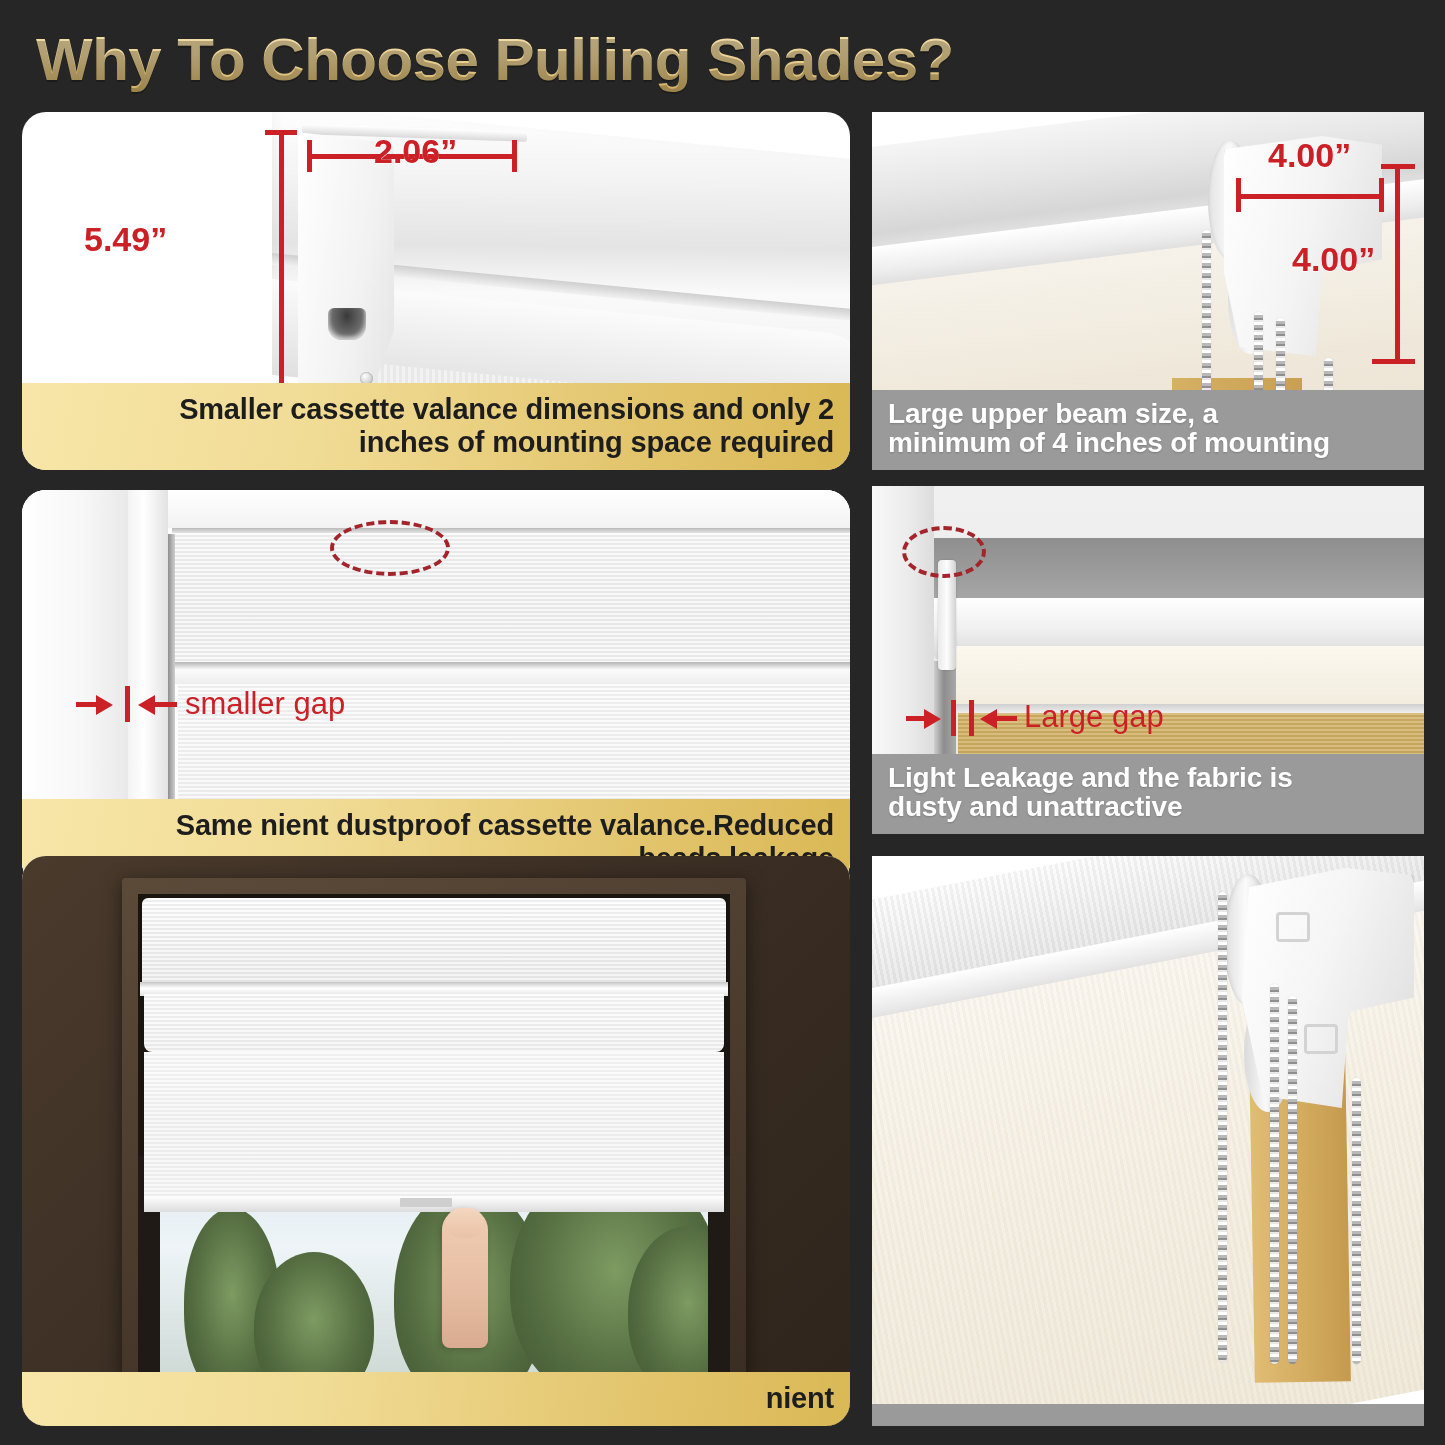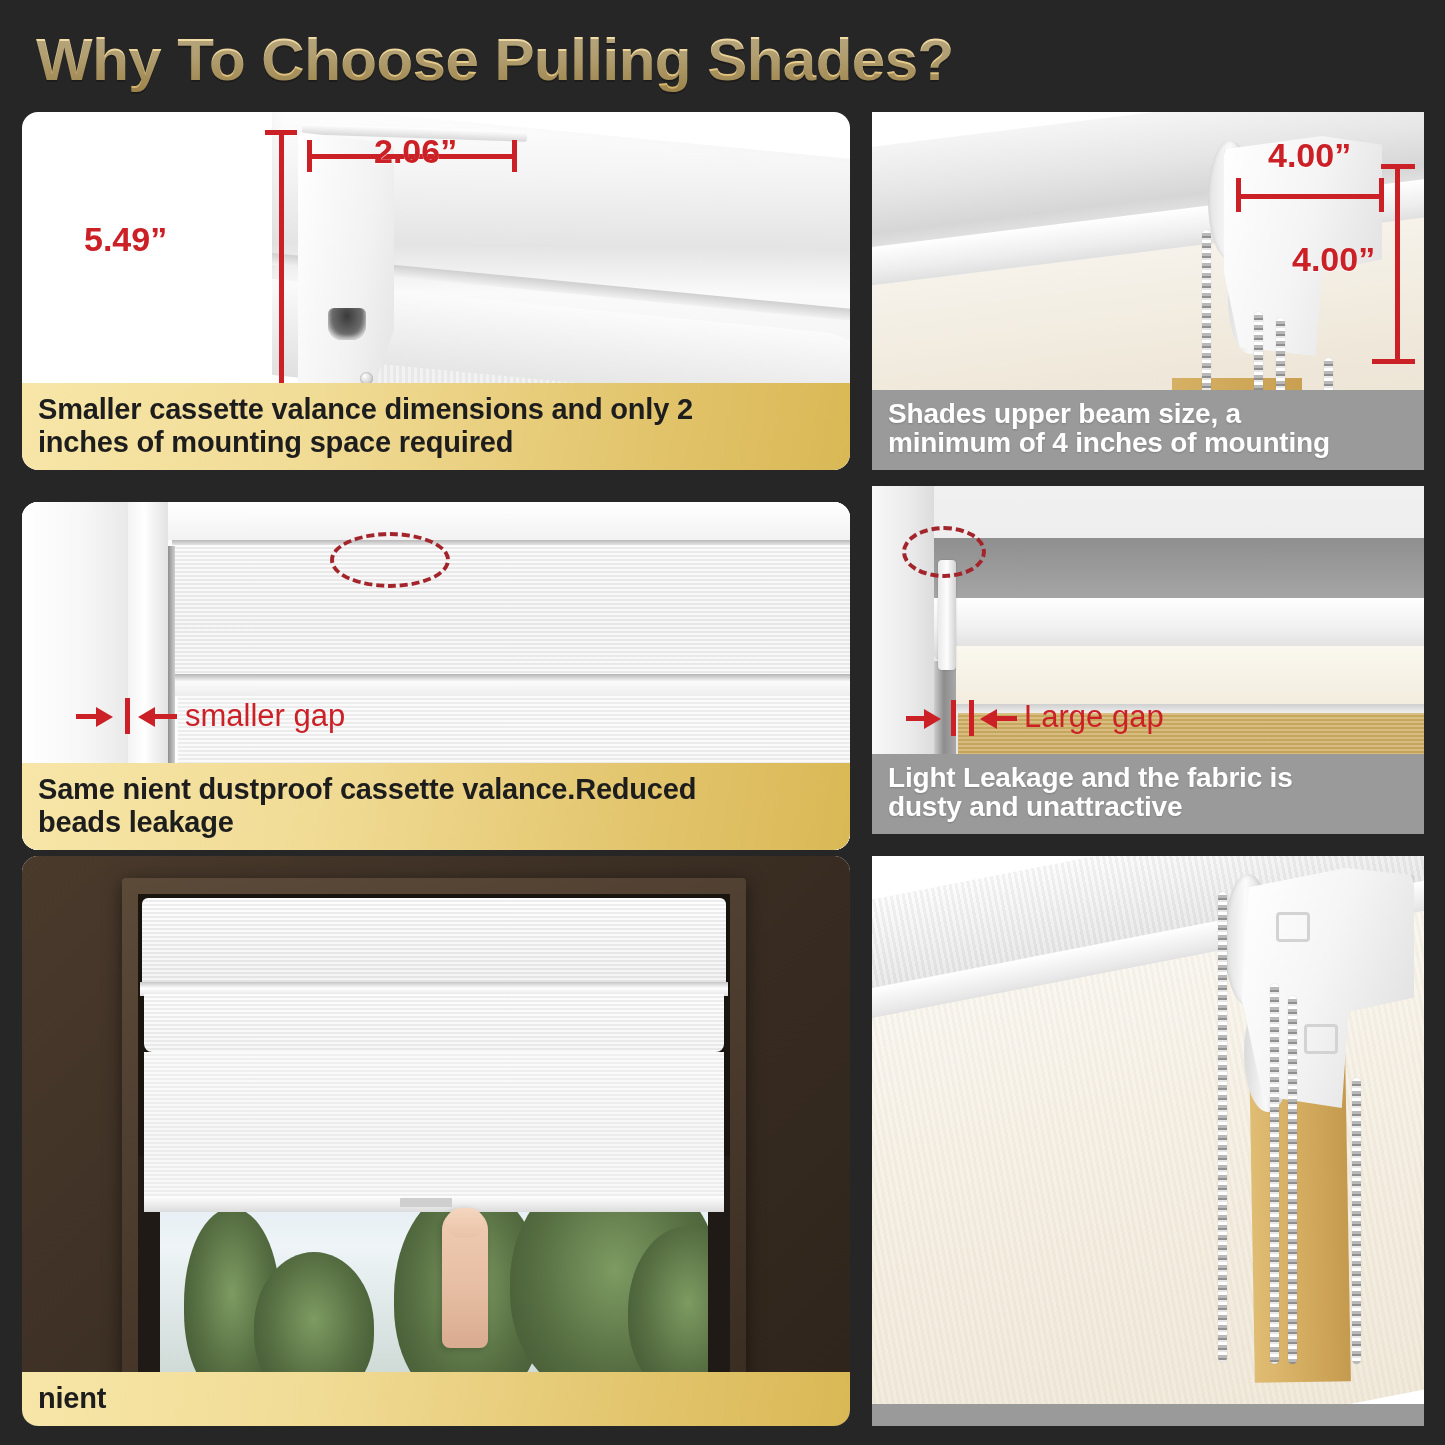--- a/index.html
+++ b/index.html
@@ -38,26 +38,26 @@
     line-height: 72px;
     white-space: nowrap;
   }
 
   
   .panel {
     position: absolute;
     overflow: hidden;
     background: #fff;
   }
-  .panel.left  { border-radius: 16px; }
+  .panel.left  { border-radius: 24px; }
   .panel.right { border-radius: 0; }
 
   .p1 { left: 22px;  top: 112px;  width: 828px;  height: 358px; }
   .p2 { left: 872px; top: 112px;  width: 552px;  height: 358px; }
-  .p3 { left: 22px;  top: 502px;  width: 828px;  height: 348px; }
+  .p3 { left: 22px;  top: 490px;  width: 828px;  height: 396px; }
   .p4 { left: 872px; top: 486px;  width: 552px;  height: 348px; }
   .p5 { left: 22px;  top: 856px;  width: 828px;  height: 570px; }
   .p6 { left: 872px; top: 856px;  width: 552px;  height: 570px; }
 
   .photo { position: absolute; inset: 0; overflow: hidden; }
 
   
   .cap {
     position: absolute;
     left: 0; right: 0; bottom: 0;
@@ -65,20 +65,21 @@
     font-weight: bold;
     letter-spacing: -0.2px;
   }
   .cap.gold {
     background: linear-gradient(100deg, #f7e6a8 0%, #f1dc96 35%, #e2c46c 75%, #d9b855 100%);
     color: #1d1d1d;
     font-size: 29px;
     line-height: 1.12;
     border-bottom-left-radius: 16px;
     border-bottom-right-radius: 16px;
+    text-align: right;
   }
   .cap.gray {
     background: #9a9a9a;
     color: #ffffff;
     font-size: 28px;
     line-height: 1.03;
     text-shadow: 0 1px 2px rgba(0,0,0,0.18);
   }
   .cap .ln { display: block; white-space: nowrap; }
 
@@ -517,21 +518,21 @@
       <div class="dim" style="left:507px; top:66px; width:5px; height:34px;"></div>
       <div class="dim-lbl" style="left:396px; top:24px;">4.00”</div>
 
       <div class="dim" style="left:523px; top:52px; width:5px; height:200px;"></div>
       <div class="dim" style="left:509px; top:52px; width:34px; height:5px;"></div>
       <div class="dim" style="left:500px; top:247px; width:43px; height:5px;"></div>
       <div class="dim-lbl" style="left:420px; top:128px;">4.00”</div>
     </div>
 
     <div class="cap gray">
-      <span class="ln">Shades upper beam size, a</span>
+      <span class="ln">Large upper beam size, a</span>
       <span class="ln">minimum of 4 inches of mounting</span>
     </div>
   </div>
 
   <div class="panel left p3">
     <div class="photo">
       <div class="w3-wall"></div>
       <div class="w3-head"></div>
       <div class="w3-seam"></div>
       <div class="w3-band1"></div>

